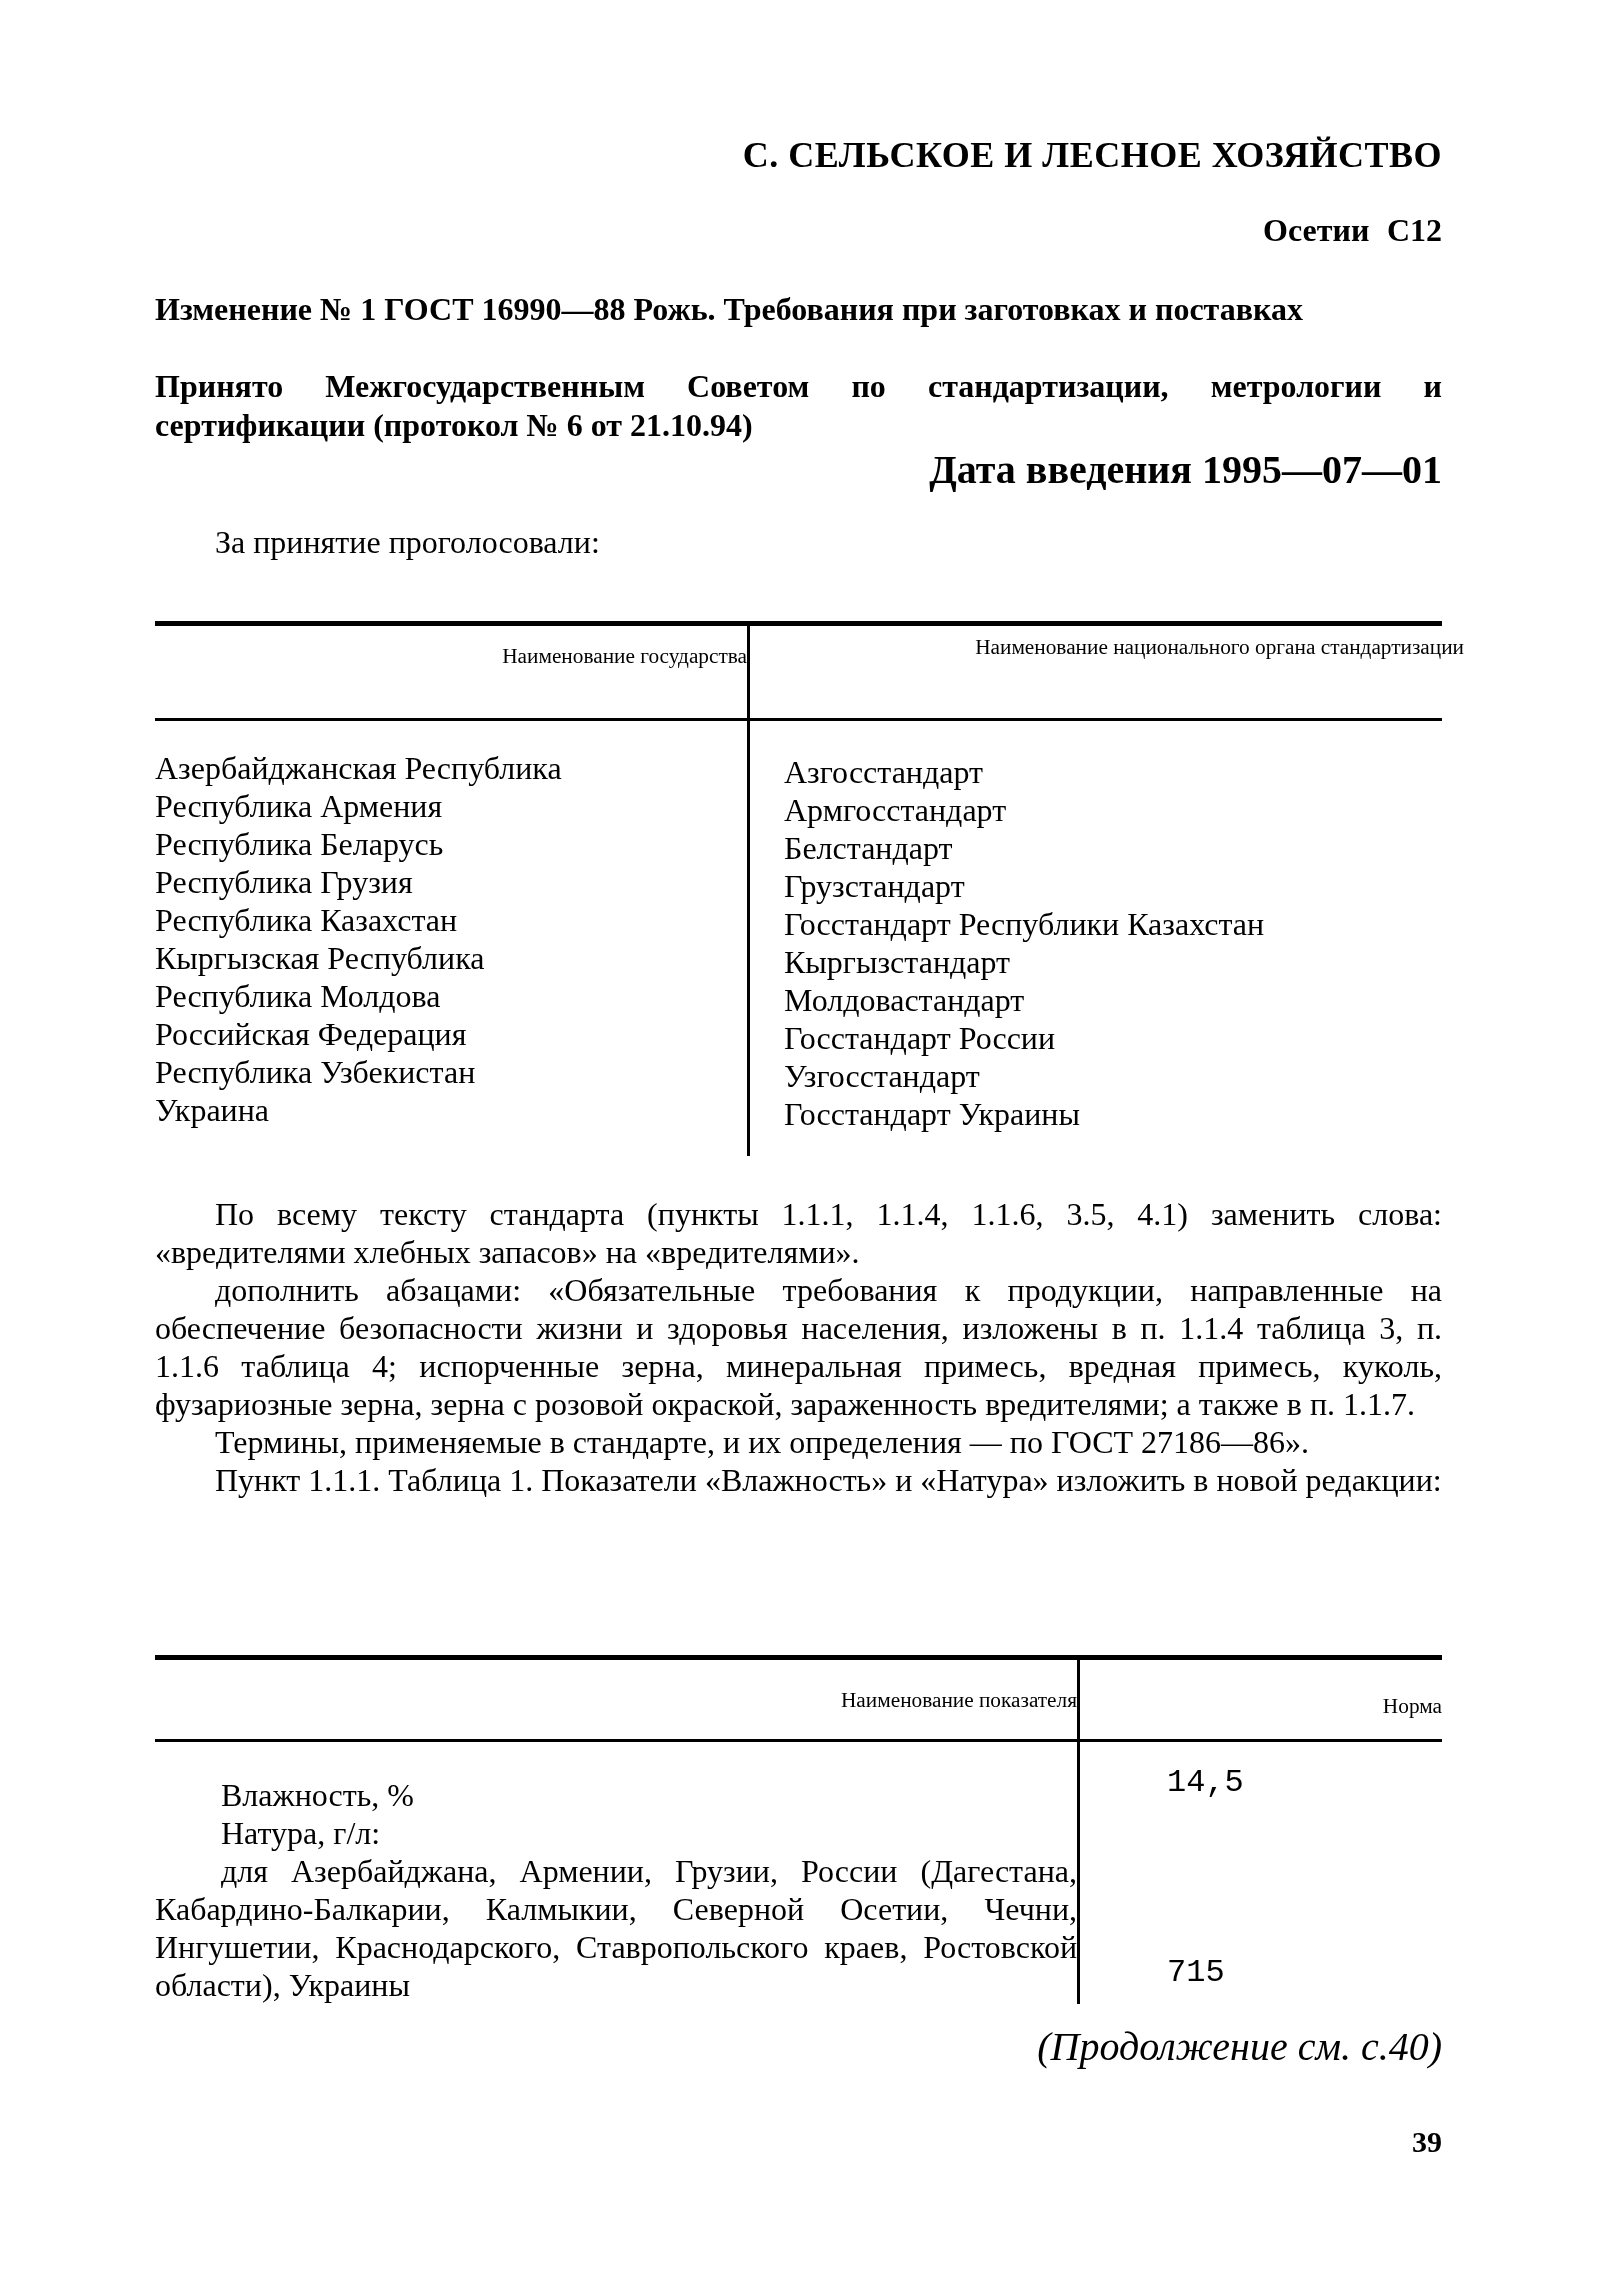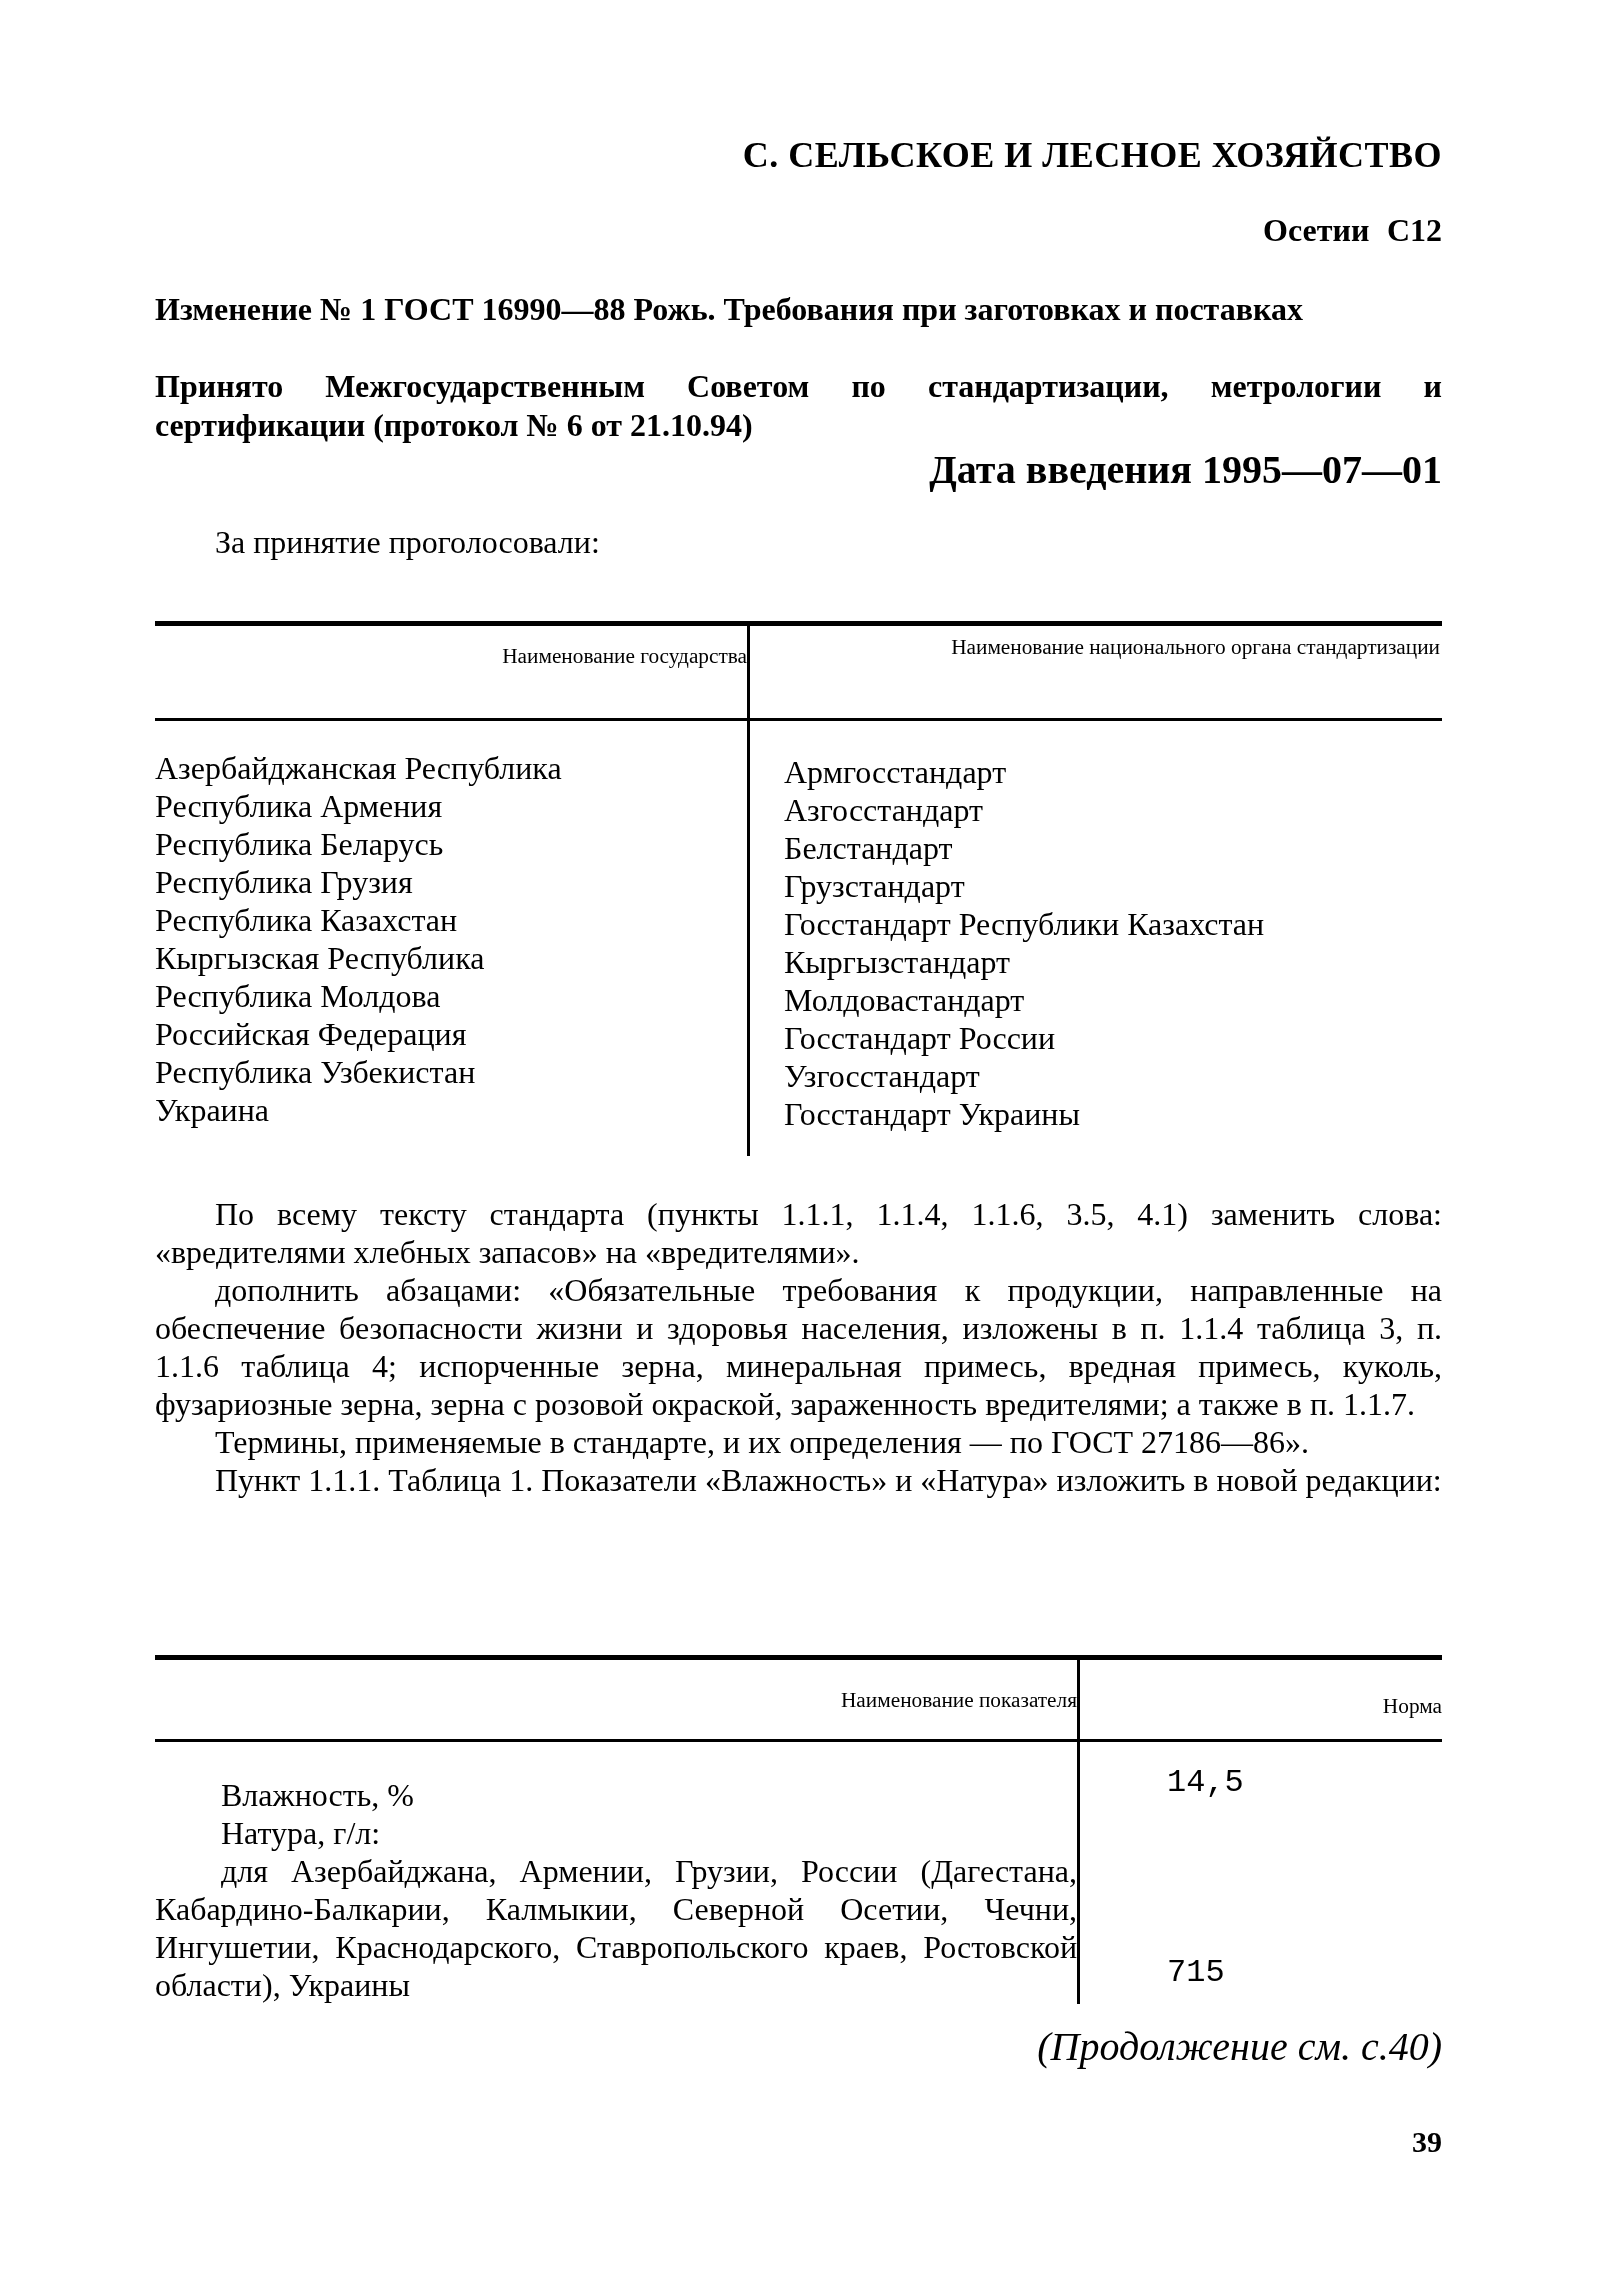--- a/index.html
+++ b/index.html
@@ -43,38 +43,38 @@
 </div>
 <div class="abs change">Изменение № 1  ГОСТ 16990—88 Рожь. Требования при заготовках и поставках</div>
 <div class="abs accepted">Принято Межгосударственным Советом по стандартизации, метрологии и сертификации (протокол № 6 от 21.10.94)</div>
 <div class="abs date">Дата введения 1995—07—01</div>
 <div class="abs voted">За принятие проголосовали:</div>
 
 <div>
   <div class="rule-thick" style="top:621px;"></div>
   <div class="vline" style="left:747px; top:624px; height:532px;"></div>
   <div class="th" style="left:155px; width:592px; top:643px;">Наименование государства</div>
-  <div class="th" style="left:748px; width:692px; top:634px;">Наименование национального органа стандартизации</div>
+  <div class="th" style="left:772px; width:692px; top:634px;">Наименование национального органа стандартизации</div>
   <div class="rule-mid" style="top:718px;"></div>
 
   <div class="col-list" style="left:155px; top:749px;">
     <div>Азербайджанская Республика</div>
     <div>Республика Армения</div>
     <div>Республика Беларусь</div>
     <div>Республика Грузия</div>
     <div>Республика Казахстан</div>
     <div>Кыргызская Республика</div>
     <div>Республика Молдова</div>
     <div>Российская Федерация</div>
     <div>Республика Узбекистан</div>
     <div>Украина</div>
   </div>
   <div class="col-list" style="left:784px; top:753px;">
+    <div>Азгосстандарт</div>
     <div>Армгосстандарт</div>
-    <div>Азгосстандарт</div>
     <div>Белстандарт</div>
     <div>Грузстандарт</div>
     <div>Госстандарт Республики Казахстан</div>
     <div>Кыргызстандарт</div>
     <div>Молдовастандарт</div>
     <div>Госстандарт России</div>
     <div>Узгосстандарт</div>
     <div>Госстандарт Украины</div>
   </div>
 </div>

